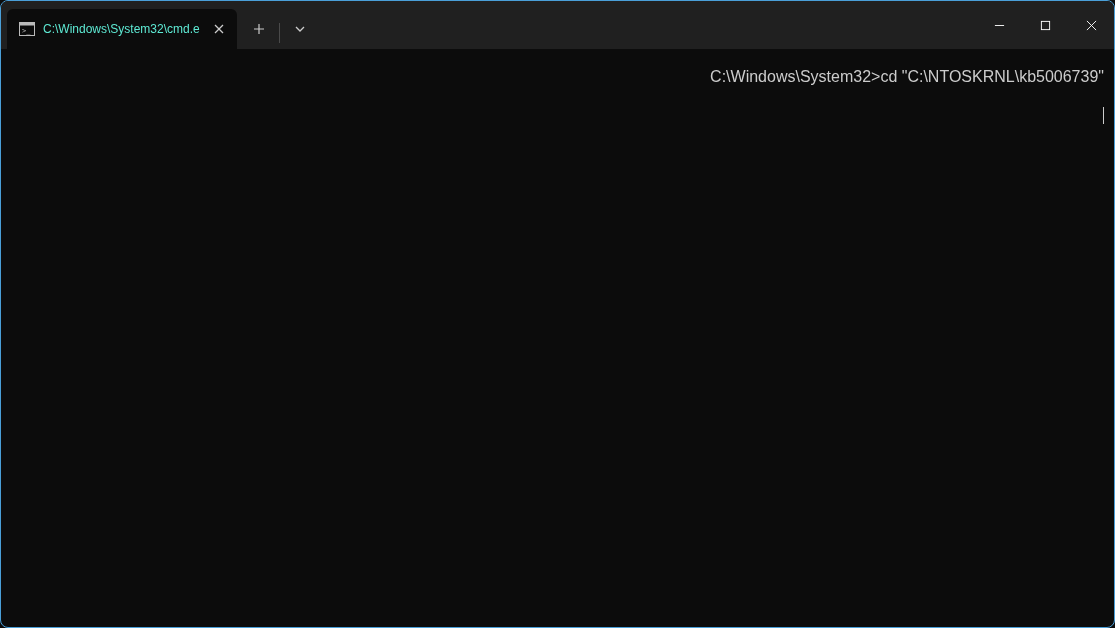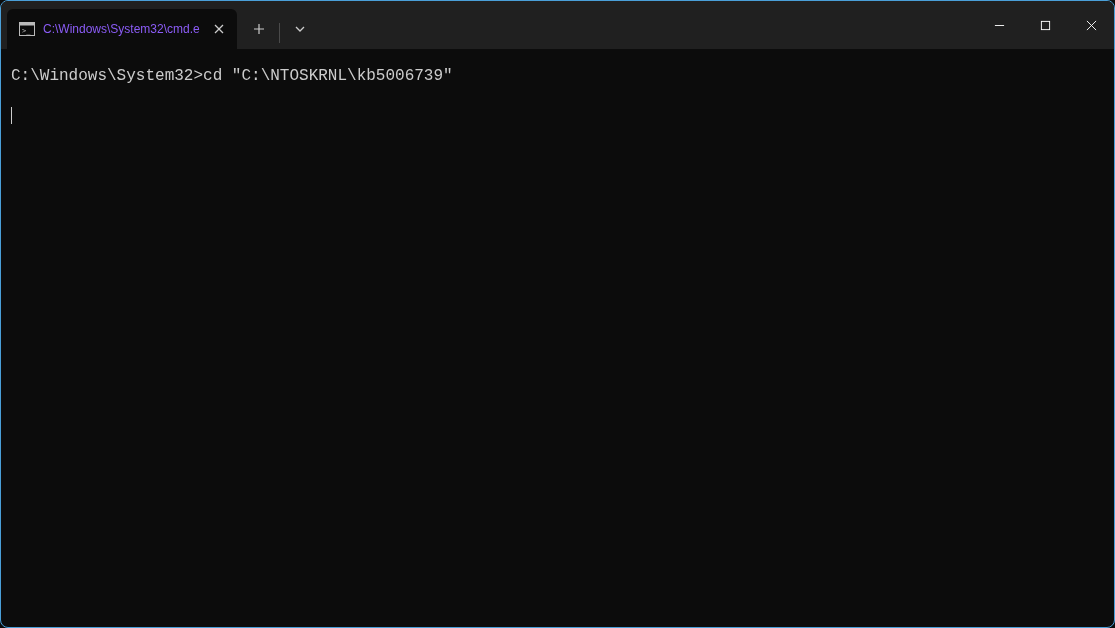--- a/index.html
+++ b/index.html
@@ -32,21 +32,21 @@
       margin-left: 6px;
       position: relative;
     }
     .tab-icon {
       width: 16px;
       height: 16px;
       margin-right: 8px;
       flex-shrink: 0;
     }
     .tab-title {
-      color: #8b5cf6;
+      color: #5eead4;
       font-size: 12px;
       white-space: nowrap;
       overflow: hidden;
       text-overflow: clip;
       flex: 1;
     }
     .tab-close {
       width: 20px;
       height: 20px;
       display: flex;
@@ -85,27 +85,28 @@
     }
     .win-btn {
       width: 46px;
       display: flex;
       align-items: center;
       justify-content: center;
       color: #ffffff;
     }
     .terminal {
       padding: 18px 10px;
-      font-family: Liberation Mono, monospace;
+      font-family: Liberation Sans, sans-serif;
       font-size: 16px;
       line-height: 1.2;
       color: #cccccc;
       white-space: pre;
       height: calc(100% - 48px);
       overflow: hidden;
+      text-align: right;
     }
     .line { display: block; min-height: 19px; }
     .cursor {
       display: inline-block;
       width: 1px;
       height: 17px;
       background: #cccccc;
       vertical-align: text-bottom;
       margin-left: 0px;
       position: relative;

